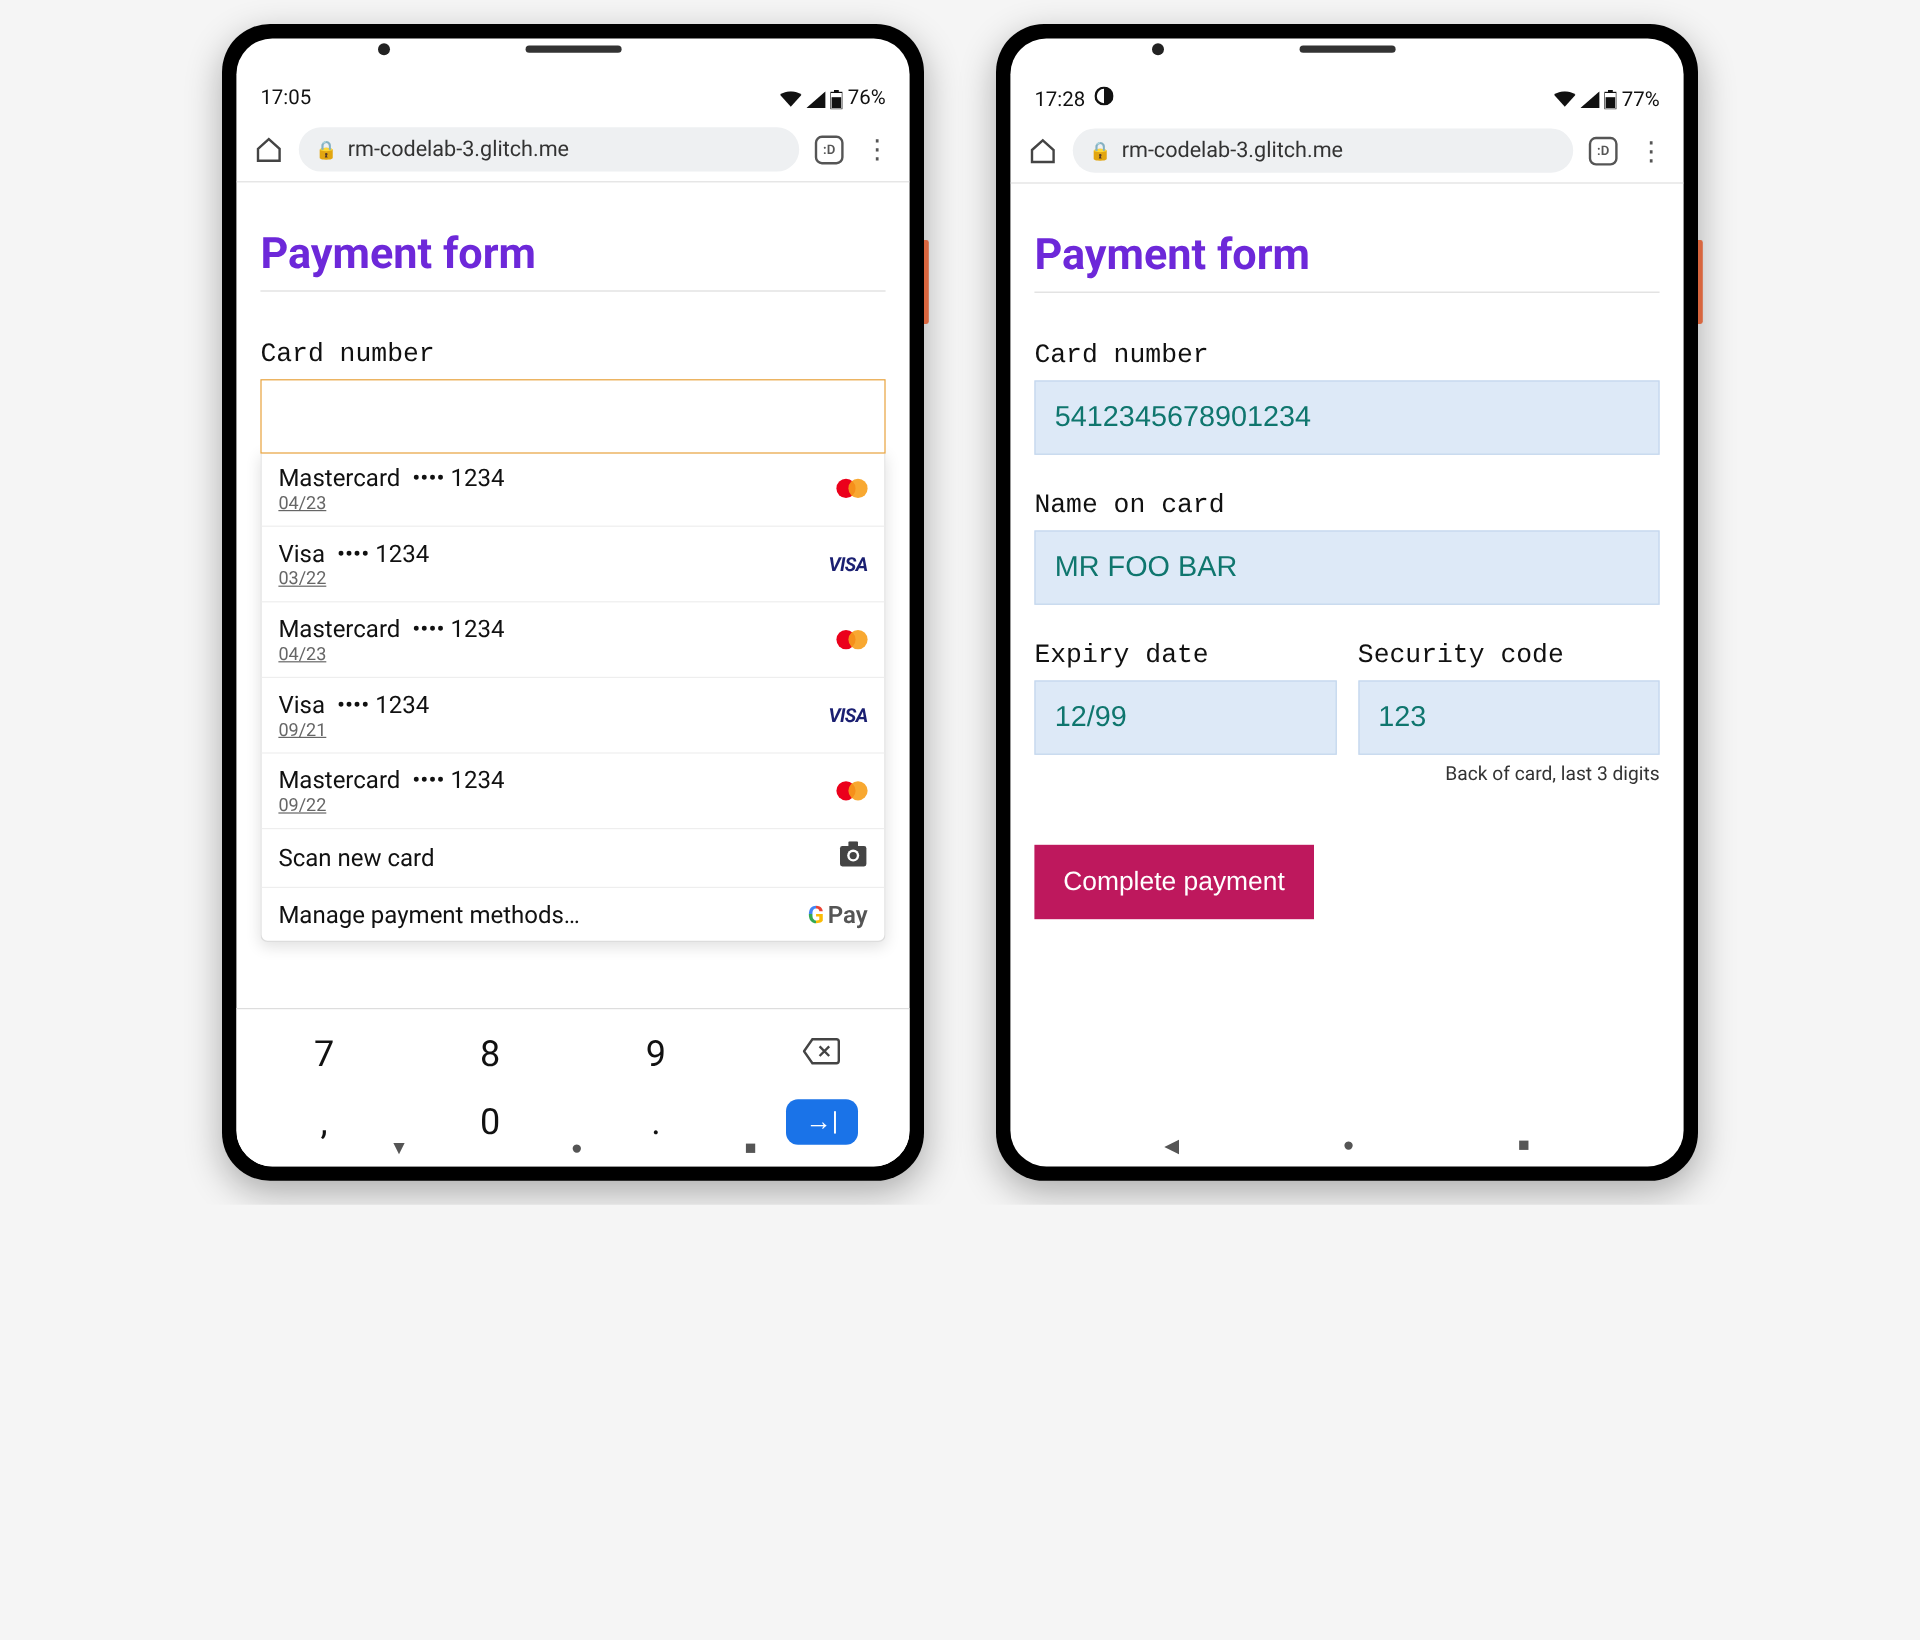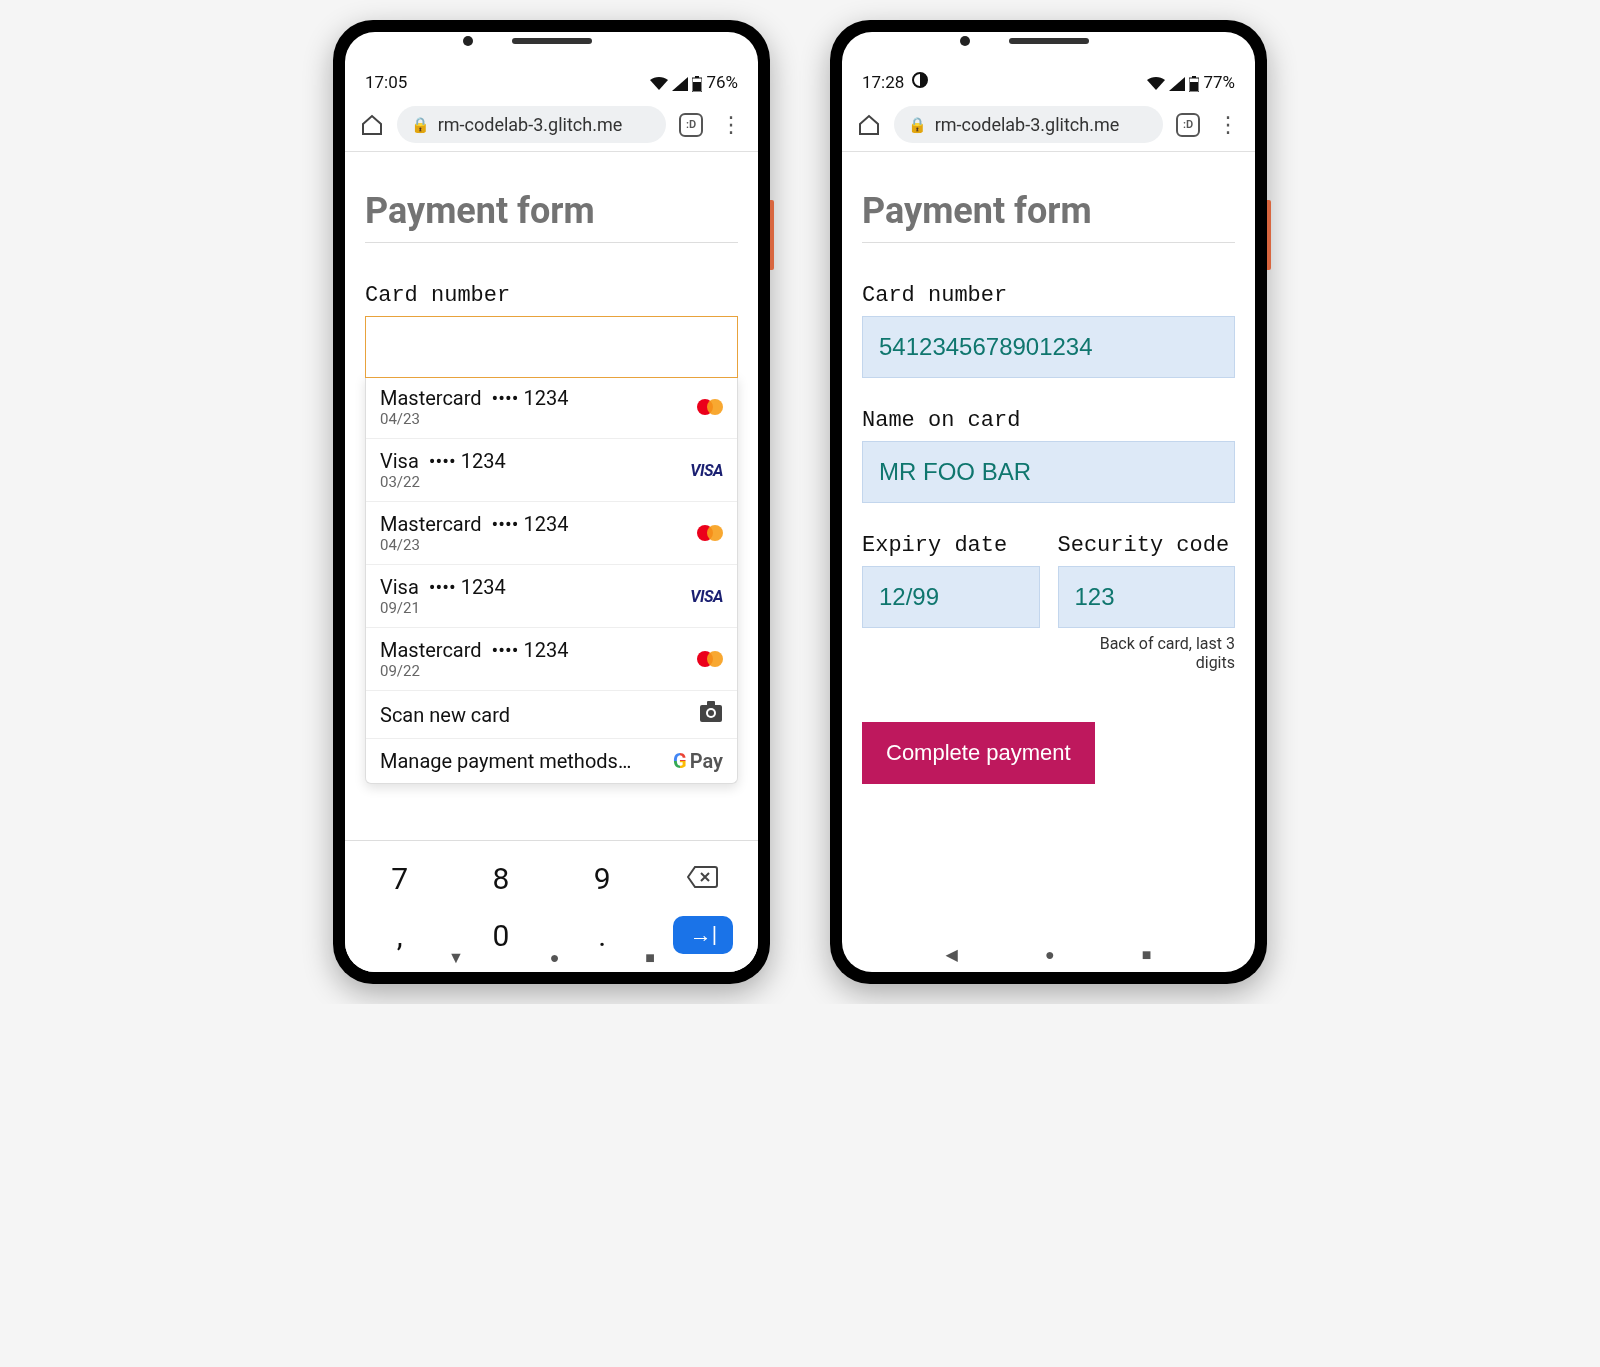--- a/index.html
+++ b/index.html
@@ -10,21 +10,21 @@
     body {
       font-family: -apple-system, BlinkMacSystemFont, 'Segoe UI', Roboto, Arial, sans-serif;
       background: #f5f5f5;
       display: flex;
       justify-content: center;
       align-items: flex-start;
       gap: 60px;
       padding: 20px;
     }
     .phone {
-      width: 437px;
+      width: 585px;
       background: #000;
       border-radius: 40px;
       padding: 12px;
       position: relative;
       box-shadow: 0 10px 30px rgba(0,0,0,0.3);
     }
     .phone::after {
       content: '';
       position: absolute;
       right: -4px;
@@ -123,21 +123,21 @@
     }
     .content {
       padding: 20px;
       flex: 1;
       overflow: hidden;
     }
     .title {
       font-size: 36px;
       font-weight: 700;
       margin: 18px 0 10px 0;
-      color: #737373;
+      color: #6d28d9;
     }
     .hr {
       border: none;
       border-top: 1px solid #ddd;
       margin-bottom: 40px;
     }
     .label {
       font-size: 22px;
       color: #111;
       margin-bottom: 8px;
@@ -207,20 +207,21 @@
       display: flex;
       flex-direction: column;
     }
     .af-main {
       font-size: 20px;
       color: #111;
     }
     .af-sub {
       font-size: 15px;
       color: #666;
+      text-decoration: underline;
     }
     .af-icon {
       display: flex;
       align-items: center;
     }
     .mastercard {
       display: flex;
       align-items: center;
     }
     .mc-circle {

